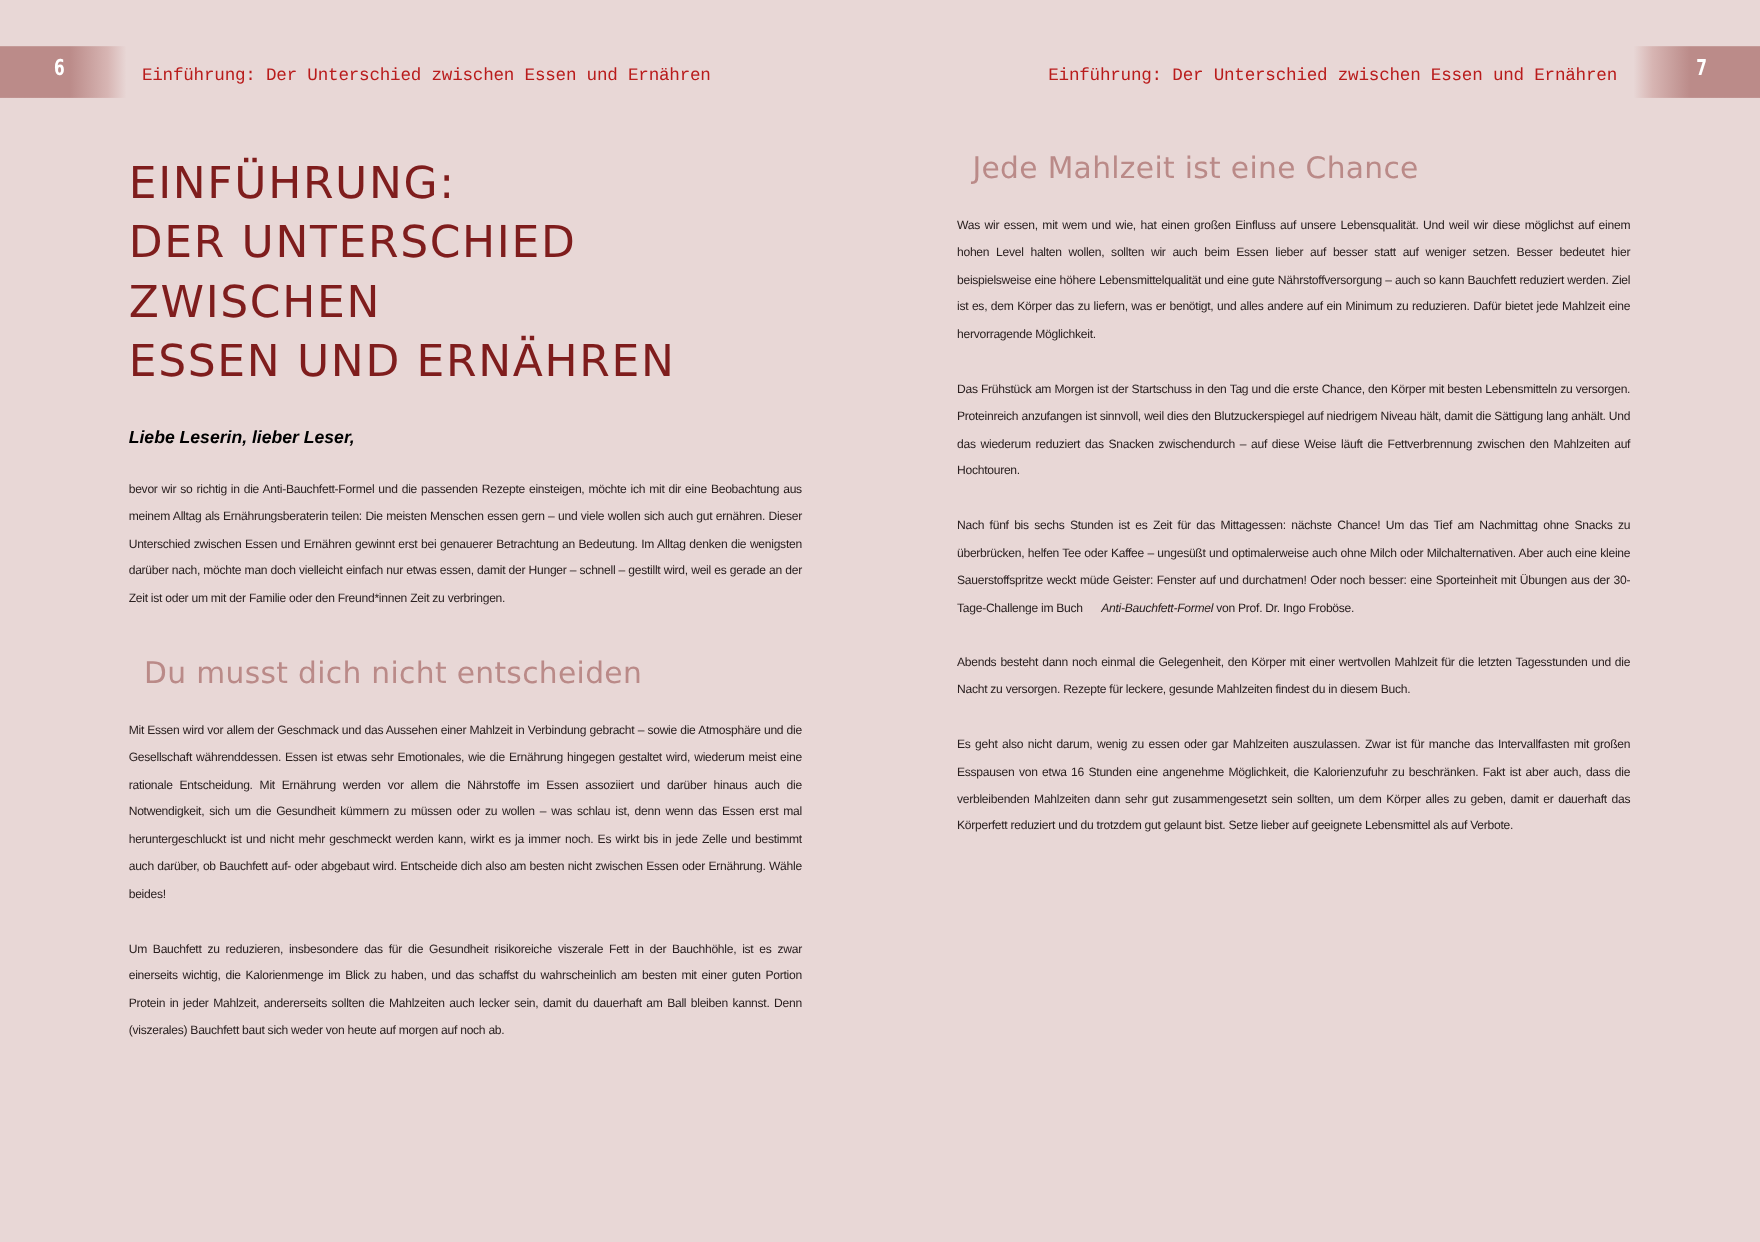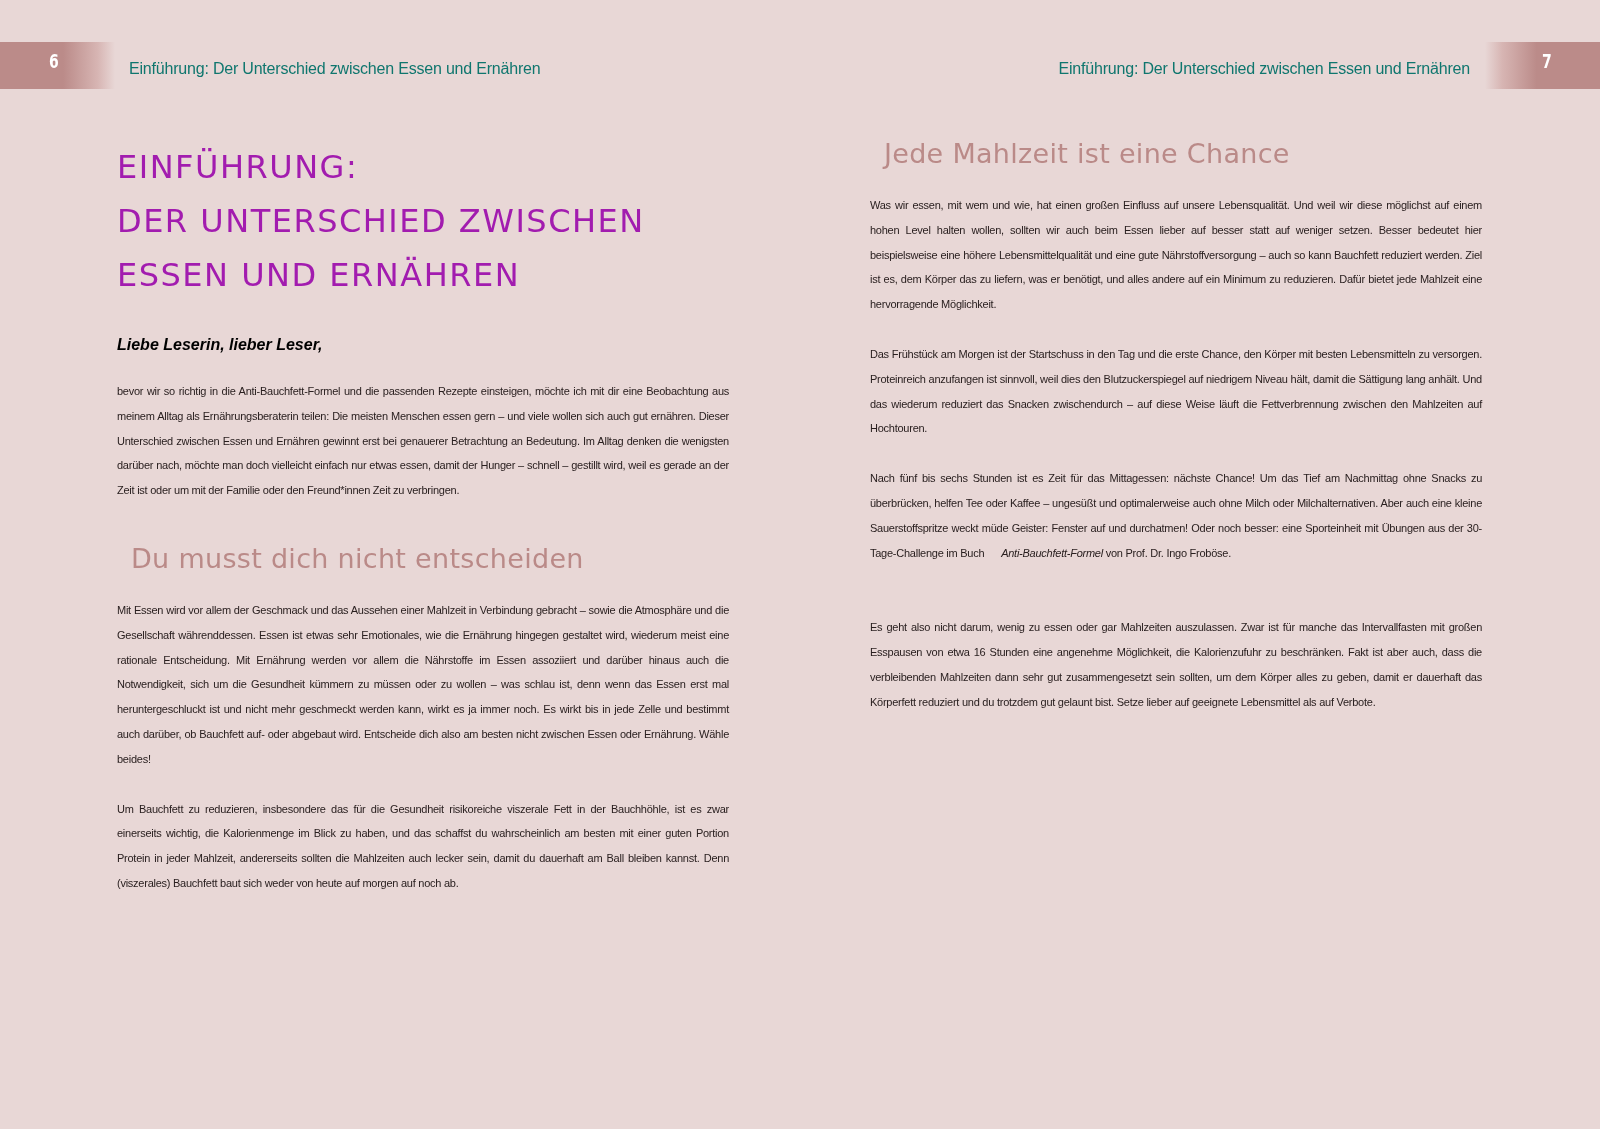--- a/index.html
+++ b/index.html
@@ -49,37 +49,38 @@
       transform: scaleX(0.7);
       margin-top: -10px;
     }
     .folio-tab-left .folio-number { margin-left: -8px; }
     .folio-tab-right .folio-number { margin-left: 8px; }
 
     .running-head {
       position: absolute;
       top: 60px;
       font-size: 16px;
-      color: #0f766e;
+      color: #b91c1c;
       letter-spacing: -0.2px;
       white-space: nowrap;
+      font-family: Liberation Mono, monospace;
     }
     .page-left .running-head { left: 129px; }
     .page-right .running-head { right: 130px; }
 
     .column {
       position: absolute;
       width: 612px;
     }
     .page-left .column { left: 117px; top: 140px; }
 
     .chapter-title {
       font-family: "DejaVu Sans", sans-serif;
-      color: #a21caf;
-      font-size: 32px;
+      color: #7f1d1d;
+      font-size: 40px;
       line-height: 54px;
       letter-spacing: 1.5px;
       margin: 0;
       font-weight: normal;
       text-transform: uppercase;
     }
     .chapter-title span { display: block; }
 
     .salutation {
       margin-top: 34px;
@@ -153,15 +154,16 @@
   <div style="height:10px"></div>
 
   <p class="body-text">Was wir essen, mit wem und wie, hat einen großen Einfluss auf unsere Lebensqualität. Und weil wir diese möglichst auf einem hohen Level halten wollen, sollten wir auch beim Essen lieber auf besser statt auf weniger setzen. Besser bedeutet hier beispielsweise eine höhere Lebensmittelqualität und eine gute Nährstoffversorgung – auch so kann Bauchfett reduziert werden. Ziel ist es, dem Körper das zu liefern, was er benötigt, und alles andere auf ein Minimum zu reduzieren. Dafür bietet jede Mahlzeit eine hervorragende Möglichkeit.</p>
   <div class="gap-lg"></div>
   <p class="body-text">Das Frühstück am Morgen ist der Startschuss in den Tag und die erste Chance, den Körper mit besten Lebensmitteln zu versorgen. Proteinreich anzufangen ist sinnvoll, weil dies den Blutzuckerspiegel auf niedrigem Niveau hält, damit die Sättigung lang anhält. Und das wiederum reduziert das Snacken zwischendurch – auf diese Weise läuft die Fettverbrennung zwischen den Mahlzeiten auf Hochtouren.</p>
   <div class="gap-lg"></div>
 
   <p class="body-text"><span>Nach fünf bis sechs Stunden ist es Zeit für das Mittagessen: nächste Chance! Um das Tief am Nachmittag ohne Snacks zu überbrücken, helfen Tee oder Kaffee – ungesüßt und optimalerweise auch ohne Milch oder Milchalternativen. Aber auch eine kleine Sauerstoffspritze weckt müde Geister: Fenster auf und durchatmen! Oder noch besser: eine Sporteinheit mit Übungen aus der 30-Tage-Challenge im Buch </span><em class="book-title">Anti-Bauchfett-Formel</em><span> von Prof. Dr. Ingo Froböse.</span></p>
   <div class="gap-lg"></div>
 
+  <p class="body-text">Abends besteht dann noch einmal die Gelegenheit, den Körper mit einer wertvollen Mahlzeit für die letzten Tagesstunden und die Nacht zu versorgen. Rezepte für leckere, gesunde Mahlzeiten findest du in diesem Buch.</p>
   <div class="gap-lg"></div>
   <p class="body-text">Es geht also nicht darum, wenig zu essen oder gar Mahlzeiten auszulassen. Zwar ist für manche das Intervallfasten mit großen Esspausen von etwa 16 Stunden eine angenehme Möglichkeit, die Kalorienzufuhr zu beschränken. Fakt ist aber auch, dass die verbleibenden Mahlzeiten dann sehr gut zusammengesetzt sein sollten, um dem Körper alles zu geben, damit er dauerhaft das Körperfett reduziert und du trotzdem gut gelaunt bist. Setze lieber auf geeignete Lebensmittel als auf Verbote.</p>
 </div>
 
 </body></html>

